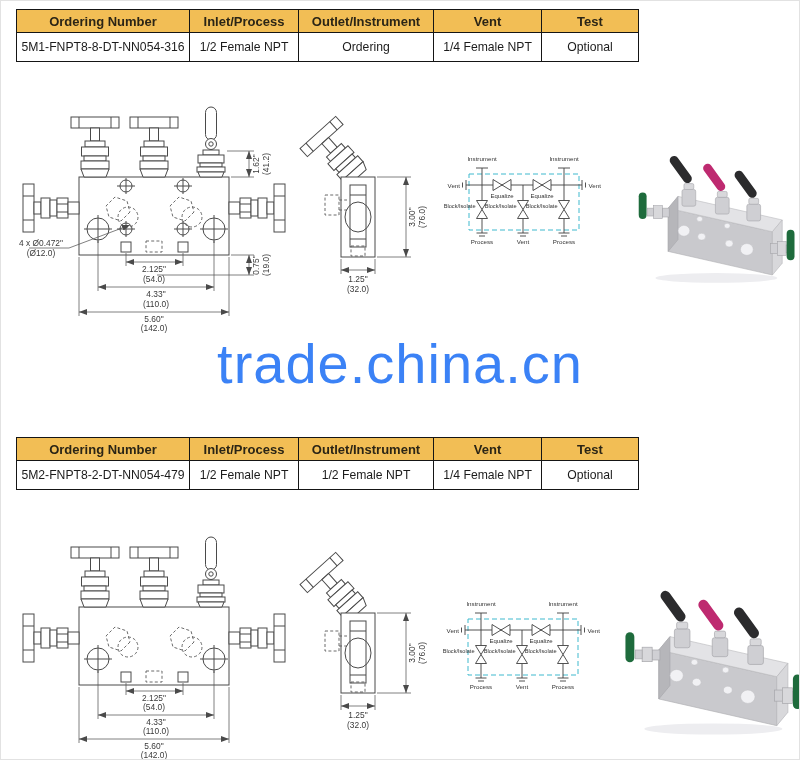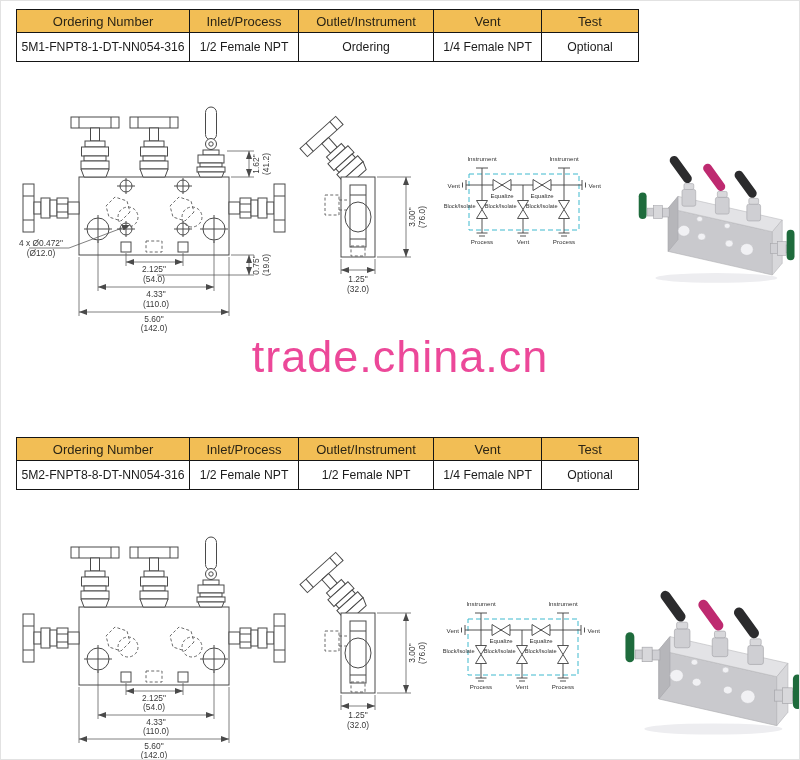--- a/index.html
+++ b/index.html
@@ -1,24 +1,24 @@
 <!DOCTYPE html>
 <html><head>
 <meta charset="utf-8">
 <style>
   html,body{margin:0;padding:0;background:#fff;}
   .page{position:relative;width:798px;height:758px;background:#fff;border:1px solid #e2e2e2;
         overflow:hidden;font-family:"Liberation Sans",sans-serif;}
   table.spec{position:absolute;left:15px;border-collapse:collapse;table-layout:fixed;}
-  table.spec th{background:#F2BE55;border:1.5px solid #151515;font-size:13px;font-weight:normal;
+  table.spec th{background:#F2BE55;border:1.5px solid #151515;font-size:13px;font-weight:bold;
         color:#2b2516;height:22px;padding:0 2px;text-align:center;}
   table.spec td{border:1.4px solid #151515;font-size:12.2px;color:#1c1c1c;height:28px;
         text-align:center;background:#fff;padding:0 2px;}
-  .wm{position:absolute;top:330px;left:0;width:100%;text-align:center;font-size:45px;
-        color:#ec4899;letter-spacing:1px;white-space:nowrap;}
+  .wm{position:absolute;top:330px;left:0;width:100%;text-align:center;font-size:56px;
+        color:#3b82f6;letter-spacing:1px;white-space:nowrap;}
   svg.draw{position:absolute;overflow:visible;}
   svg text{font-family:"Liberation Sans",sans-serif;}
   .dimtext{fill:#3a3a3a;font-size:8.4px;text-anchor:middle;}
   .schemtext{fill:#333;}
 </style>
 </head>
 <body>
 
 <div class="page">
 
@@ -32,21 +32,21 @@
       </colgroup>
     <tbody>
         <tr>
       <th>Ordering Number</th>
       <th>Inlet/Process</th>
       <th>Outlet/Instrument</th>
       <th>Vent</th>
       <th>Test</th>
     </tr>
     <tr>
-      <td>5M1-FNPT8-1-DT-NN054-316</td>
+      <td>5M1-FNPT8-8-DT-NN054-316</td>
       <td>1/2 Female NPT</td>
       <td>Ordering</td>
       <td>1/4 Female NPT</td>
       <td>Optional</td>
     </tr>
   </tbody>
     </table>
 
   <svg class="draw" style="left:10px;top:98px" width="280" height="238" viewBox="0 0 280 238">
     <defs>
@@ -329,21 +329,21 @@
       </colgroup>
     <tbody>
         <tr>
       <th>Ordering Number</th>
       <th>Inlet/Process</th>
       <th>Outlet/Instrument</th>
       <th>Vent</th>
       <th>Test</th>
     </tr>
     <tr>
-      <td>5M2-FNPT8-8-DT-NN054-316</td>
+      <td>5M2-FNPT8-2-DT-NN054-479</td>
       <td>1/2 Female NPT</td>
       <td>1/2 Female NPT</td>
       <td>1/4 Female NPT</td>
       <td>Optional</td>
     </tr>
   </tbody>
     </table>
 
   <svg class="draw" style="left:10px;top:528px" width="280" height="232" viewBox="0 0 280 232">
     <defs>

